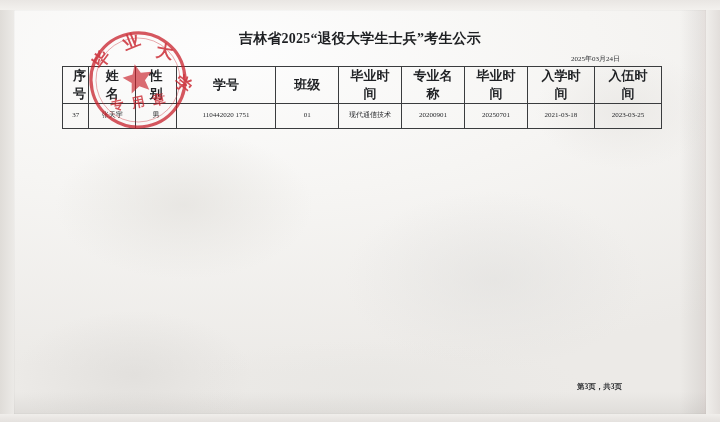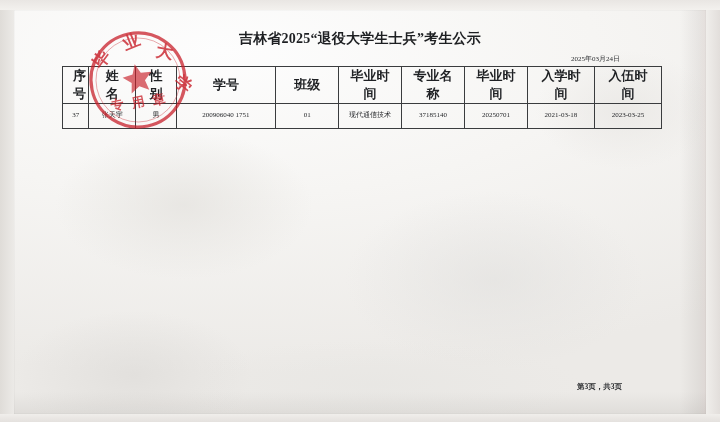--- a/index.html
+++ b/index.html
@@ -237,24 +237,24 @@
             <th>毕业时间</th>
             <th>入学时间</th>
             <th>入伍时间</th>
           </tr>
         </thead>
         <tbody>
           <tr>
             <td>37</td>
             <td>张天宇</td>
             <td>男</td>
-            <td>200906040 1751</td>
+            <td>110442020 1751</td>
             <td>01</td>
             <td class="major-cell">现代通信技术</td>
-            <td>37185140</td>
+            <td>20200901</td>
             <td>20250701</td>
             <td>2021-03-18</td>
             <td>2023-03-25</td>
           </tr>
         </tbody>
       </table>
 
       <div class="page-footer">第3页，共3页</div>
 
       <div class="stamp">

